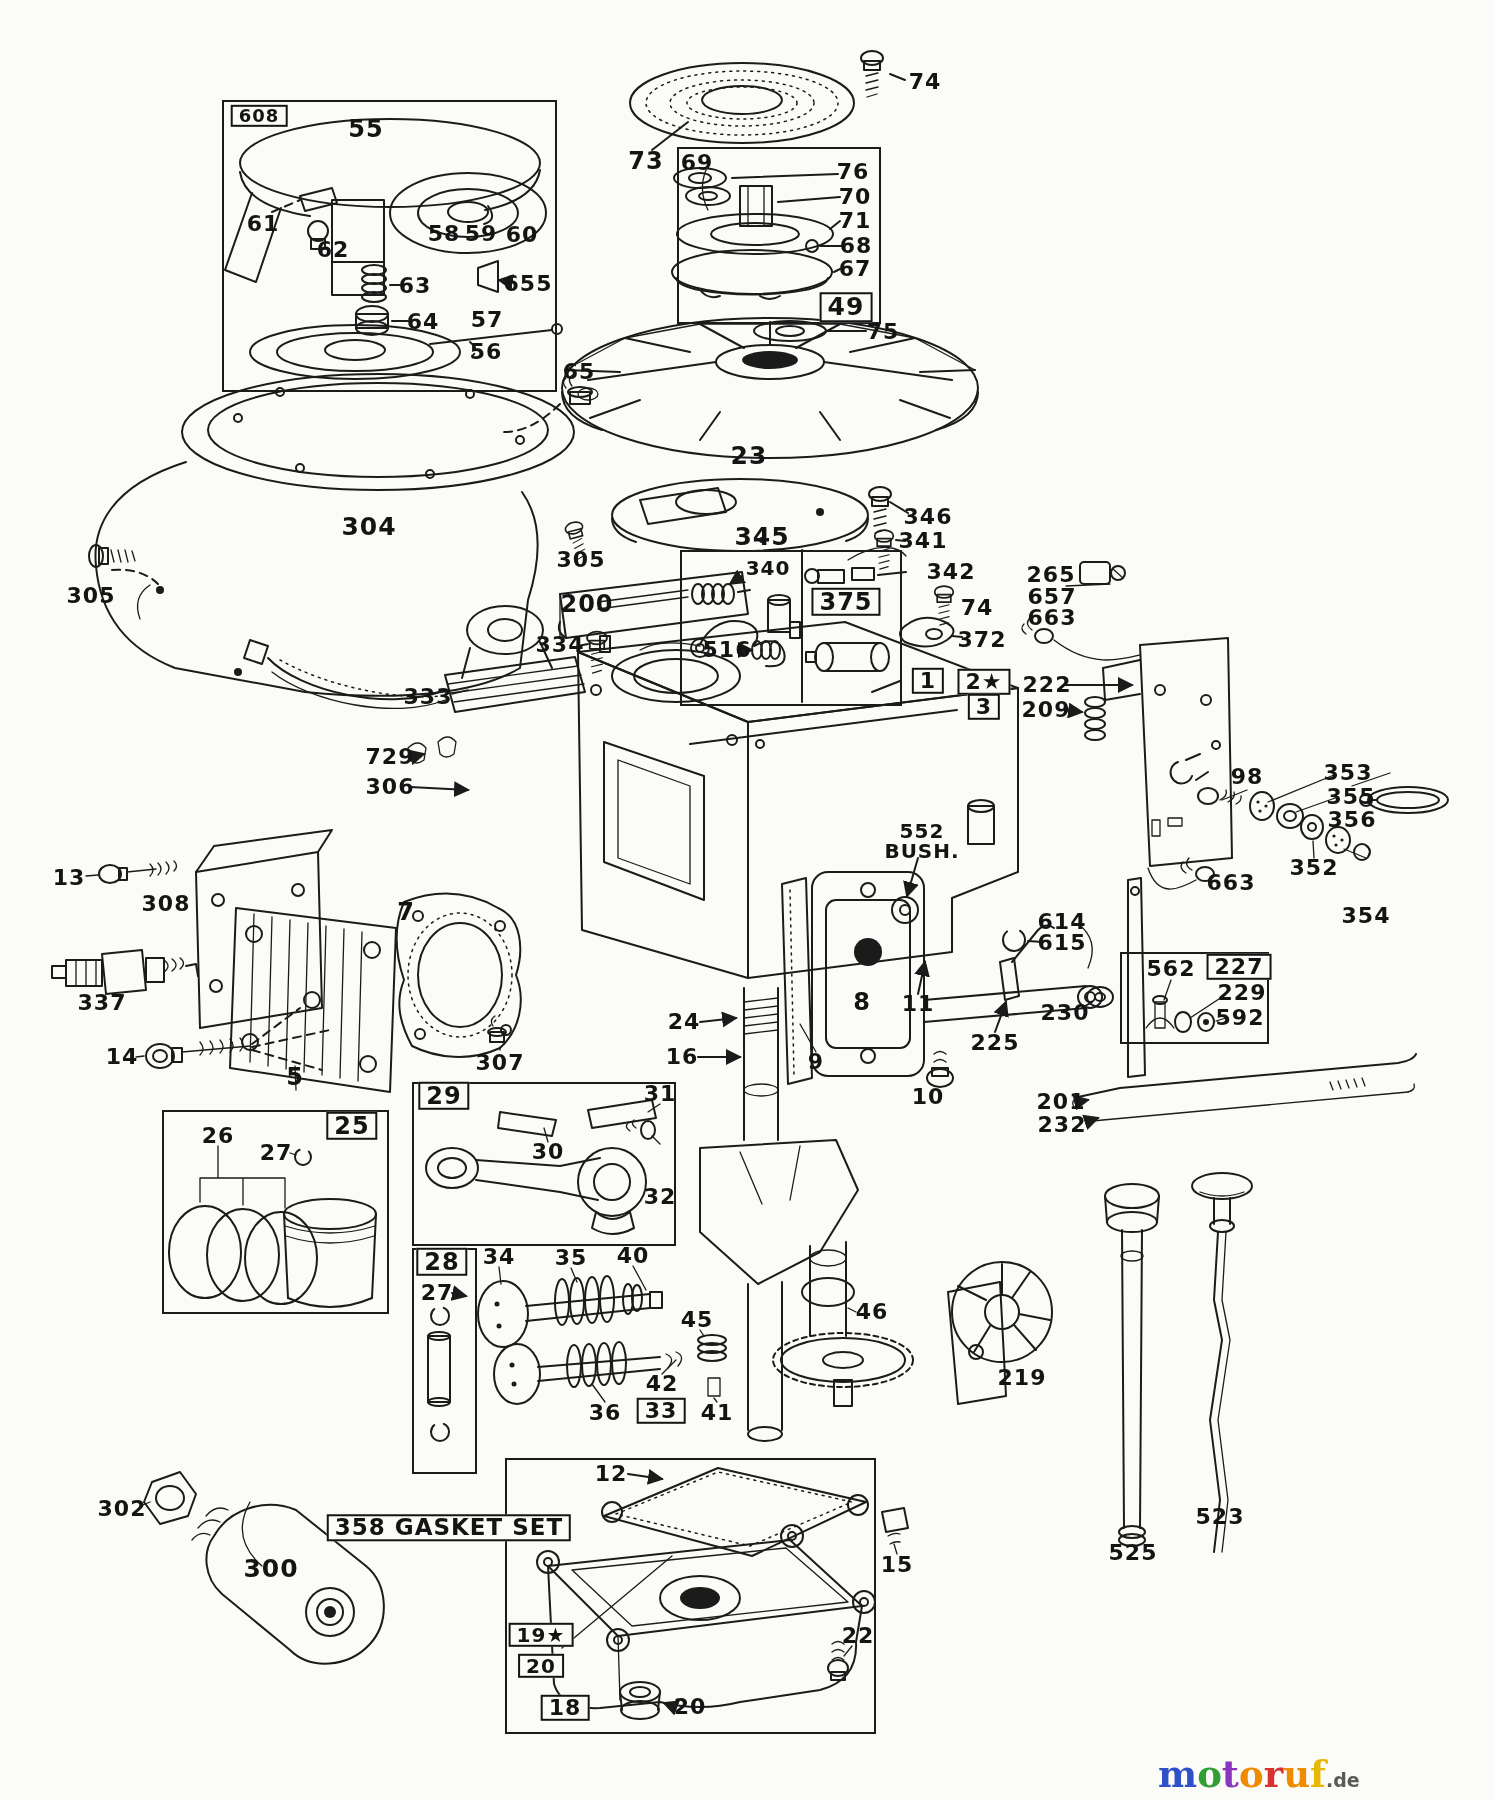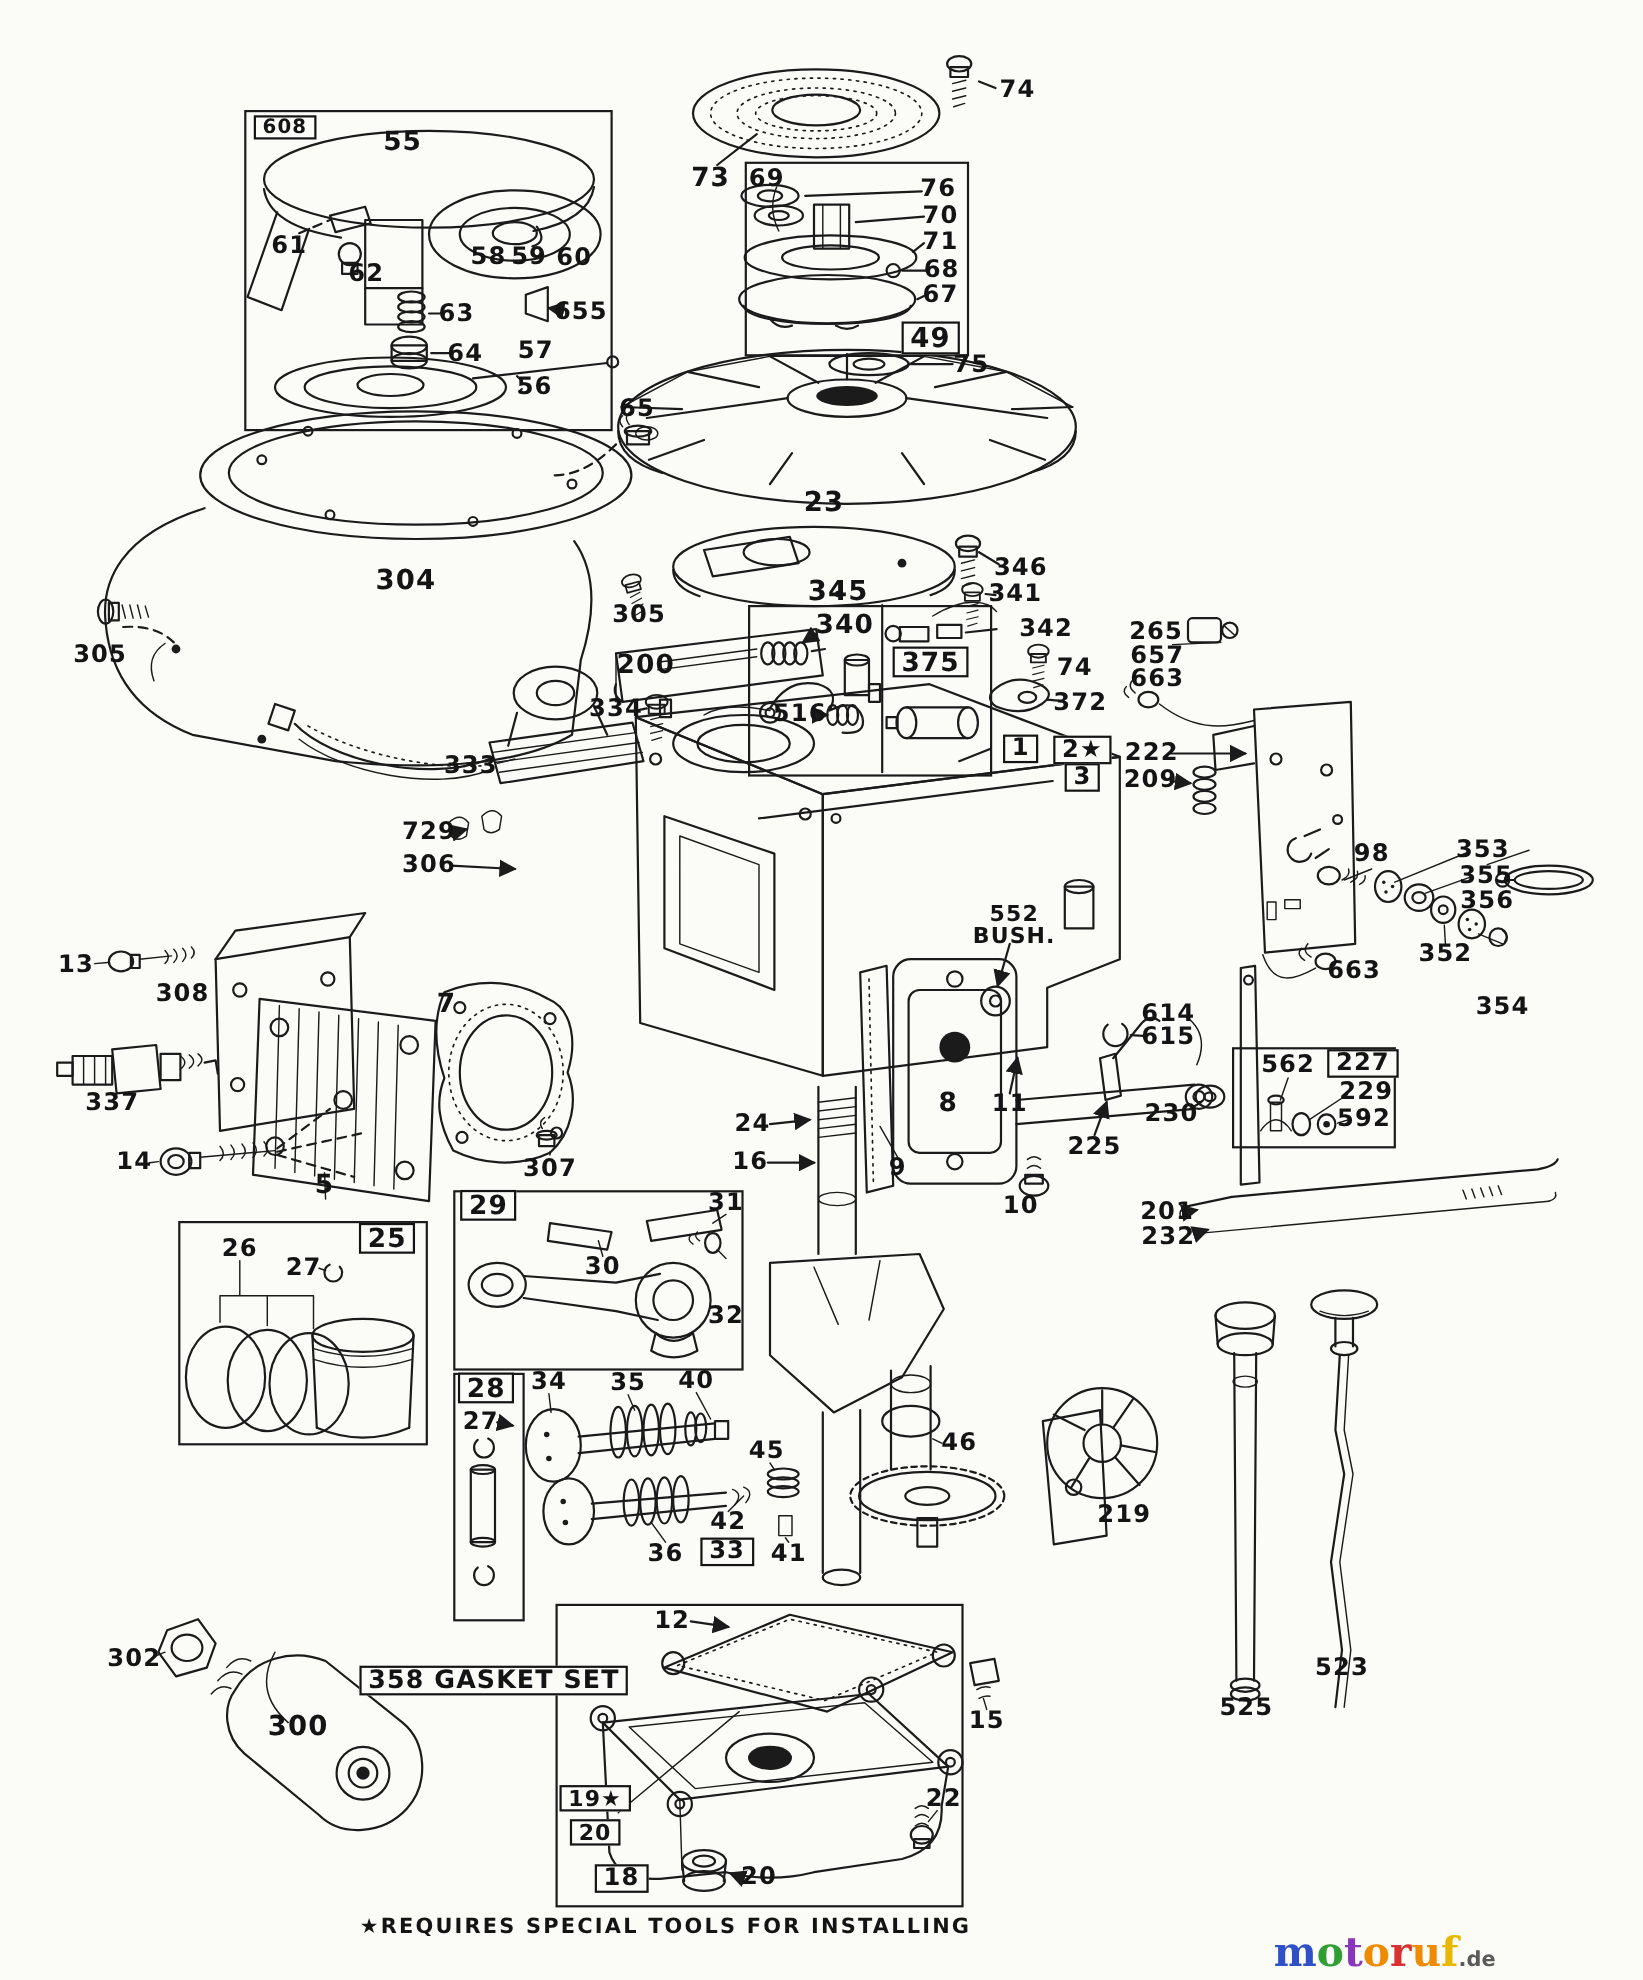--- a/index.html
+++ b/index.html
@@ -567,23 +567,20 @@
   <g>
     <ellipse cx="1222" cy="1186" rx="30" ry="13"></ellipse>
         <path d="M1200 1192 q 22 8 44 0" class="t"></path>
     <path d="M1214 1198 L1214 1224 M1230 1198 L1230 1224"></path>
     <ellipse cx="1222" cy="1226" rx="12" ry="6"></ellipse>
     <path d="M1218 1232 L1214 1300 L1222 1340 L1210 1420 L1220 1500 L1214 1552"></path>
     <path d="M1226 1232 L1222 1300 L1230 1340 L1218 1420 L1228 1500 L1222 1552" class="t"></path>
   </g>
 </svg>
 
-<div id="footnote">
-  <span>★</span><span>REQUIRES SPECIAL TOOLS FOR INSTALLING</span>
-</div>
 
 <div id="logo"><span id="logo-letters"><span style="color: rgb(48, 80, 200);">m</span><span style="color: rgb(47, 158, 51);">o</span><span style="color: rgb(138, 53, 189);">t</span><span style="color: rgb(239, 139, 0);">o</span><span style="color: rgb(217, 48, 48);">r</span><span style="color: rgb(239, 139, 0);">u</span><span style="color: rgb(232, 184, 0);">f</span></span><span class="de">.de</span></div>
 
 <div class="gbox" style="left: 222px; top: 100px; width: 331px; height: 288px;"></div>
     <div class="gbox" style="left: 677px; top: 147px; width: 200px; height: 173px;"></div>
     <div class="gbox" style="left: 680px; top: 550px; width: 218px; height: 152px;"></div>
     <div class="gbox" style="left: 412px; top: 1082px; width: 260px; height: 160px;"></div>
     <div class="gbox" style="left: 162px; top: 1110px; width: 223px; height: 200px;"></div>
     <div class="gbox" style="left: 412px; top: 1248px; width: 61px; height: 222px;"></div>
     <div class="gbox" style="left: 1120px; top: 952px; width: 145px; height: 88px;"></div>
@@ -617,21 +614,21 @@
     <div class="lb" style="left: 581px; top: 560px;">305</div>
     <div class="lb" style="left: 587px; top: 604px; font-size: 24px;">200</div>
     <div class="lb" style="left: 560px; top: 645px;">334</div>
     <div class="lb" style="left: 428px; top: 697px;">333</div>
     <div class="lb" style="left: 390px; top: 757px;">729</div>
     <div class="lb" style="left: 390px; top: 787px;">306</div>
     <div class="lb" style="left: 762px; top: 537px; font-size: 25px;">345</div>
     <div class="lb" style="left: 928px; top: 517px;">346</div>
     <div class="lb" style="left: 923px; top: 541px;">341</div>
     <div class="lb" style="left: 927px; top: 572px; padding-left: 48px;">342</div>
-    <div class="lb" style="left: 768px; top: 568px; font-size: 24px;">340</div>
+    <div class="lb" style="left: 768px; top: 568px; font-size: 20px;">340</div>
     <div class="lb boxed" style="left: 846px; top: 602px; font-size: 24px;">375</div>
     <div class="lb" style="left: 727px; top: 650px;">516</div>
     <div class="lb" style="left: 977px; top: 608px;">74</div>
     <div class="lb" style="left: 982px; top: 640px;">372</div>
     <div class="lb boxed" style="left: 928px; top: 681px;">1</div>
     <div class="lb boxed" style="left: 984px; top: 682px;">2★</div>
     <div class="lb boxed" style="left: 984px; top: 707px;">3</div>
     <div class="lb" style="left: 1051px; top: 575px;">265</div>
     <div class="lb" style="left: 1052px; top: 597px;">657</div>
     <div class="lb" style="left: 1052px; top: 618px;">663</div>

